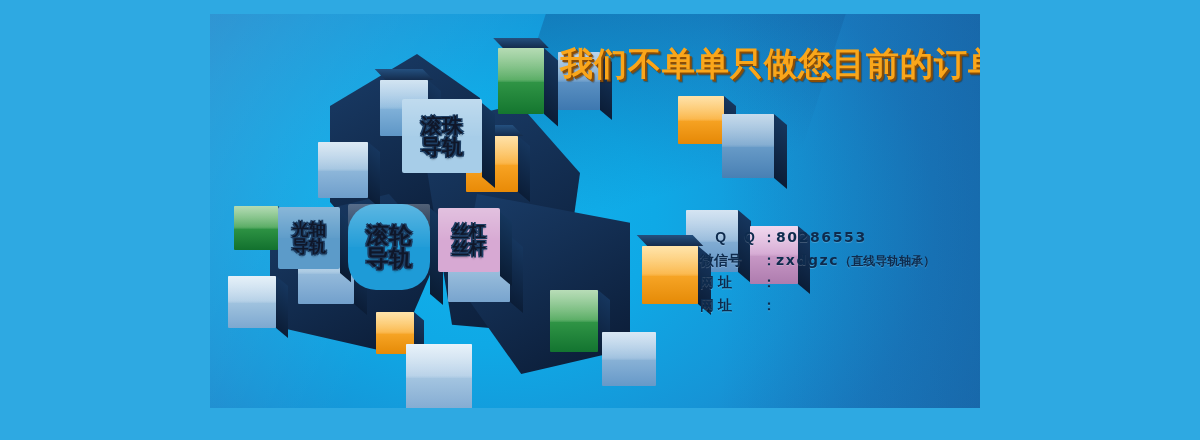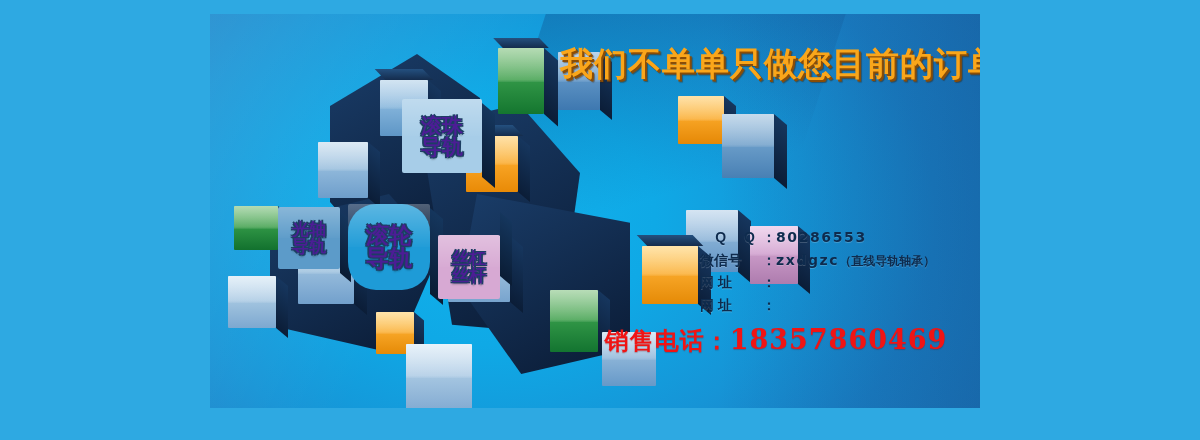--- a/index.html
+++ b/index.html
@@ -50,21 +50,21 @@
   }
   .dark{position:absolute;background:linear-gradient(150deg,#1a3d69 0%,#0a1a33 100%);}
 
   
   .plabel{position:absolute;}
   .plabel .pface{
     position:absolute;left:0;top:0;width:100%;height:100%;
     display:flex;flex-direction:column;align-items:center;justify-content:center;
     border-radius:2px;
     line-height:1.02;
-    color:#4c1d95;
+    color:#0f172a;
     font-weight:bold;
     text-shadow:
       -1.4px -1.4px 0 #1d3e63, 1.4px -1.4px 0 #1d3e63,
       -1.4px  1.4px 0 #1d3e63, 1.4px  1.4px 0 #1d3e63,
        0 2px 2px rgba(0,0,0,.35);
   }
   .plabel .pface::before{
     content:"";position:absolute;left:0;top:0;width:100%;height:50%;
     background:linear-gradient(180deg, rgba(255,255,255,.28) 0%, rgba(255,255,255,.02) 100%);
     border-radius:2px 2px 0 0;pointer-events:none;
@@ -252,21 +252,21 @@
       <div class="plabel" style="left:138px;top:190px;width:82px;height:86px;">
         <div class="pside" style="left:82px;width:13px;transform:skewY(40deg);transform-origin:left top;"></div>
         <div class="pface" style="background:#1E9BD7;font-size:23px;border-radius:28px;">
           <span>滚轮</span>
           <span>导轨</span>
         </div>
       </div>
 
       <div class="plabel" style="left:228px;top:194px;width:62px;height:64px;">
         <div class="pside" style="left:62px;width:12px;transform:skewY(40deg);transform-origin:left top;"></div>
-        <div class="pface" style="background:#D7A9D3;font-size:17px;margin-top:27px;">
+        <div class="pface" style="background:#D7A9D3;font-size:17px;">
           <span>丝杠</span>
           <span>丝杆</span>
         </div>
       </div>
 
     </div>
 
     <div class="textcol">
 
       <div class="headline">
@@ -289,21 +289,17 @@
         <div class="crow">
           <span class="clabel">网  址</span>
           <span>：</span>
         </div>
         <div class="crow">
           <span class="clabel">网  址</span>
           <span>：</span>
         </div>
       </div>
 
-      <div class="phone">
-        <span class="plbl">销售电话：</span>
-        <span class="pnum">18357860469</span>
-      </div>
 
     </div>
 
   </div>
 </div>
 
 </body></html>

